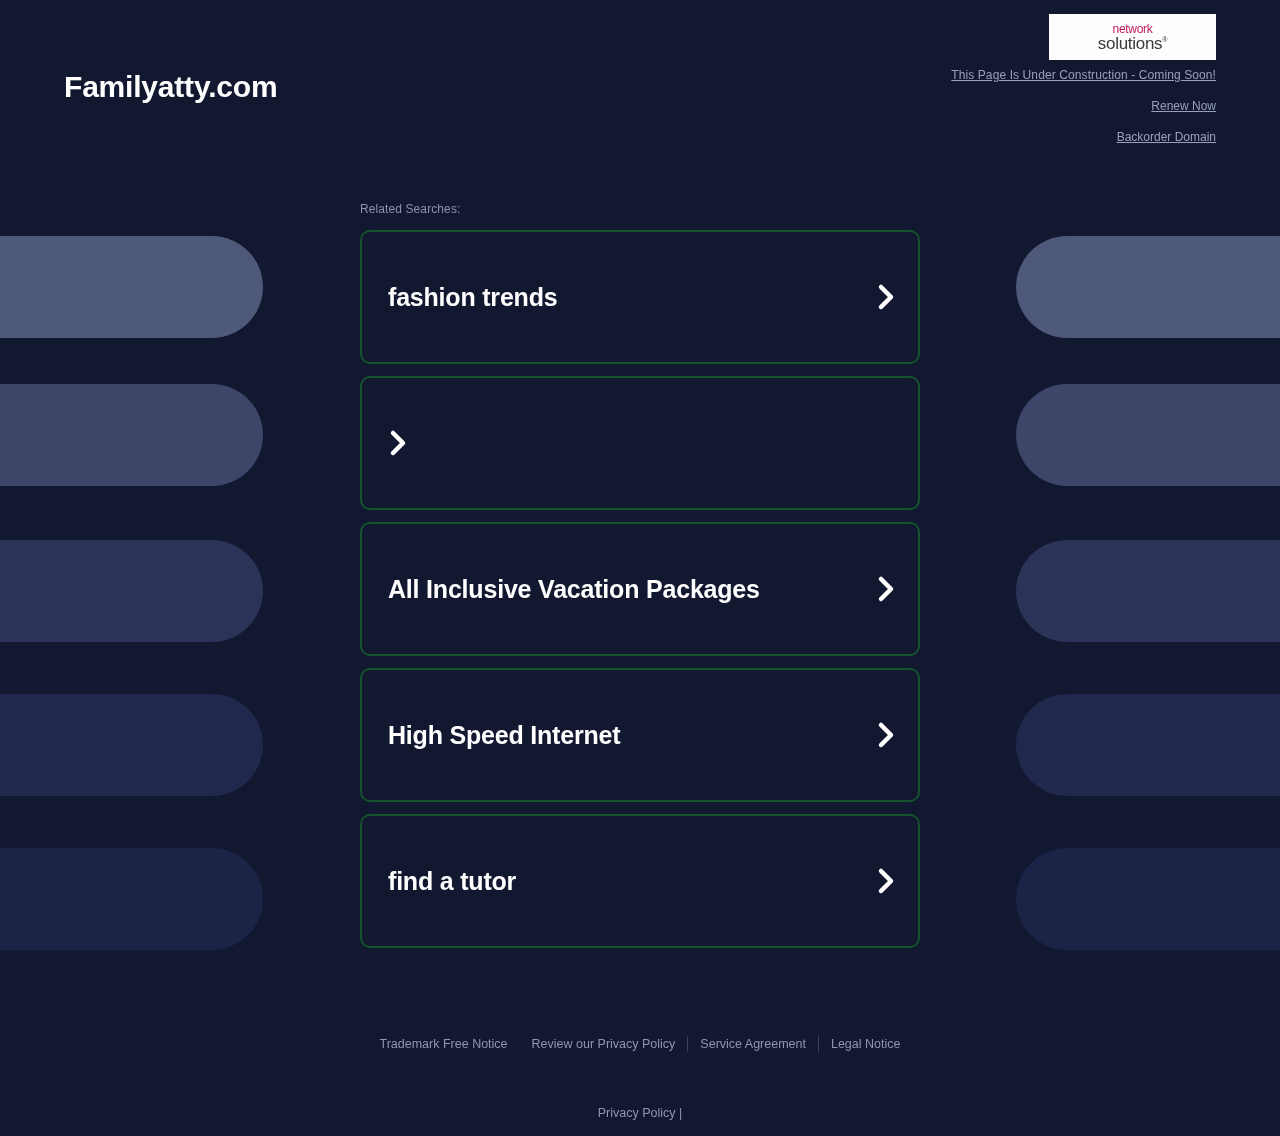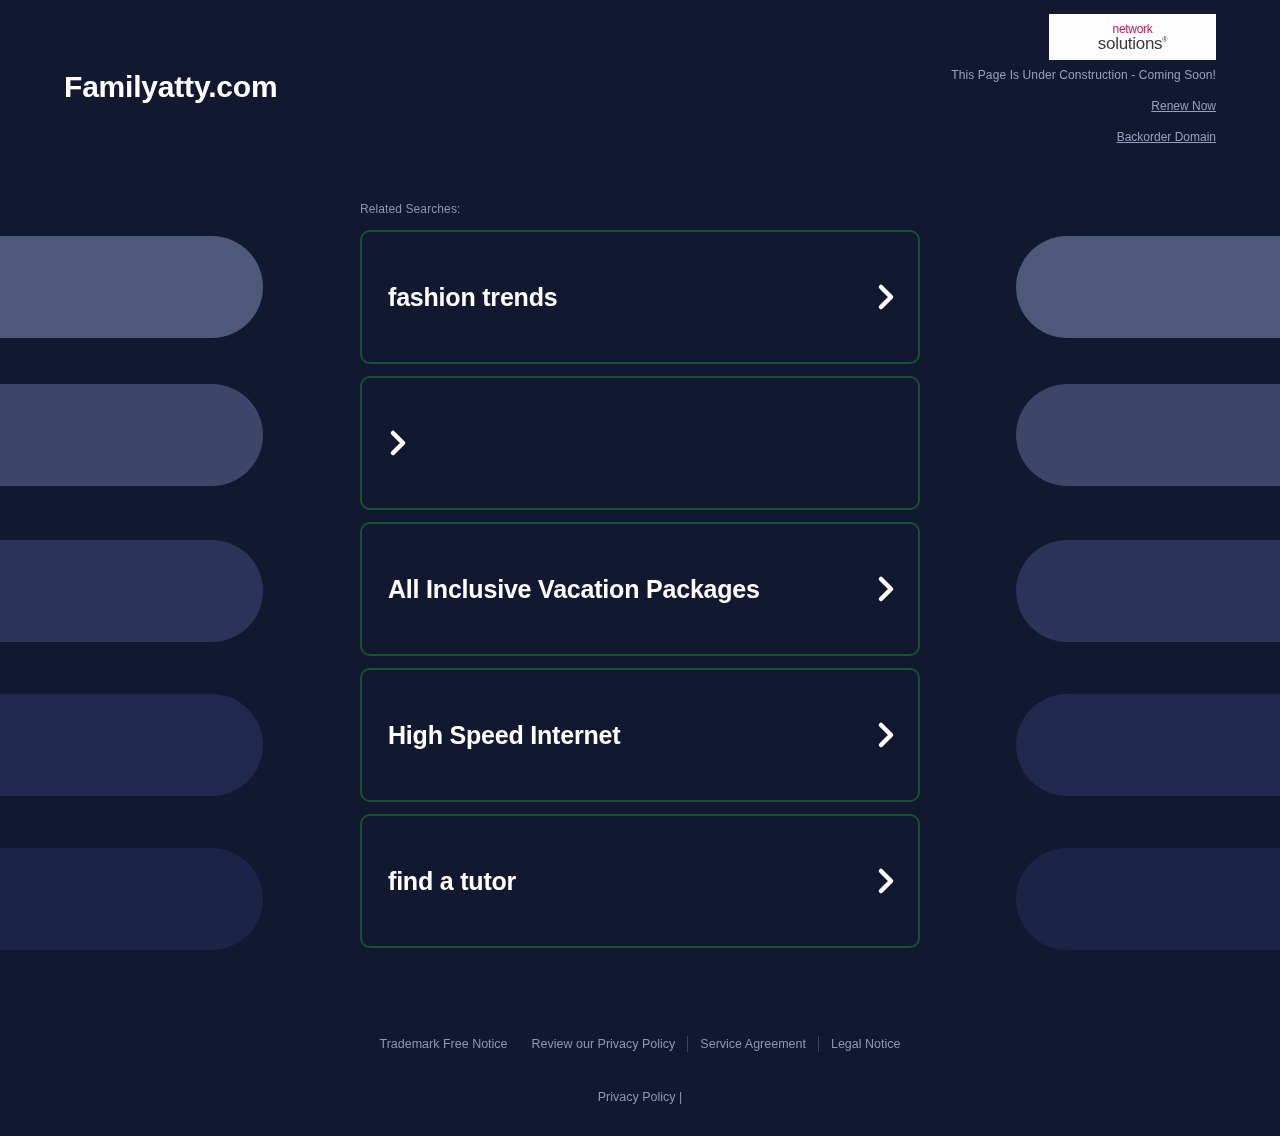--- a/index.html
+++ b/index.html
@@ -100,20 +100,21 @@
   .ns-logo-bottom sup {
     font-size: 7px;
     vertical-align: super;
   }
 
   .construction-note {
     margin-top: 8px;
     font-size: 12px;
     color: #98a0bb;
     letter-spacing: 0.1px;
+    text-decoration: underline;
   }
   .header-link {
     display: block;
     margin-top: 17px;
     font-size: 12px;
     color: #98a0bb;
     text-decoration: underline;
     cursor: pointer;
   }
 
@@ -185,21 +186,21 @@
     white-space: nowrap;
   }
   .footer-sep {
     width: 1px;
     height: 16px;
     background: #3a4164;
     display: inline-block;
   }
 
   .footer-bottom {
-    margin-top: 38px;
+    margin-top: 54px;
     font-size: 12.5px;
     color: #8e96b0;
   }
   .footer-bottom .pp-link { cursor: pointer; }
 </style>
 </head>
 <body>
 
 <div class="decor-layer">
   <div class="pill left r1"></div>

